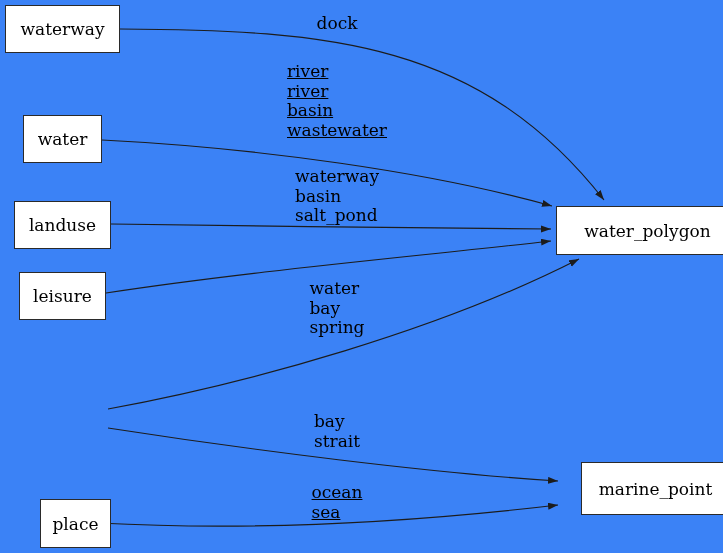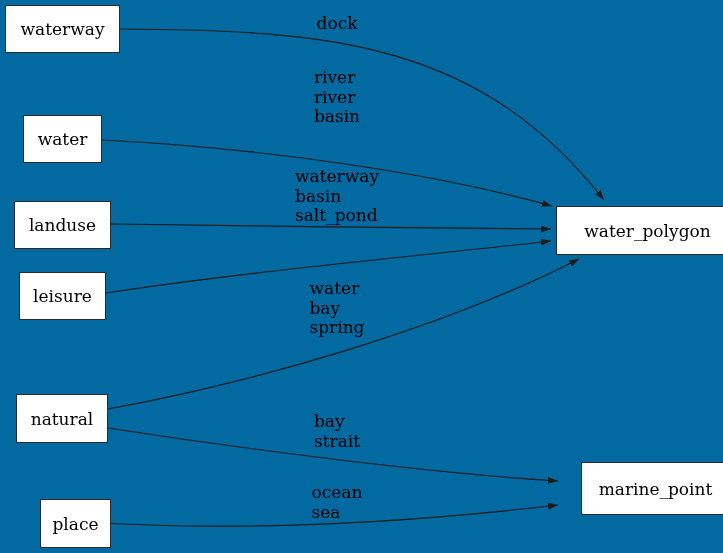--- a/index.html
+++ b/index.html
@@ -1,20 +1,20 @@
 <!DOCTYPE html>
 <html><head>
 <meta charset="utf-8">
 <style>
   html, body { margin: 0; padding: 0; background: #ffffff; }
   .canvas {
     position: relative;
     width: 723px;
     height: 553px;
-    background: #0369a1;
+    background: #3b82f6;
     font-family: "DejaVu Serif", "Liberation Serif", serif;
     color: #000000;
     overflow: hidden;
   }
   .edges-svg {
     position: absolute;
     left: 0; top: 0;
     width: 723px; height: 553px;
   }
   .edges-svg path.edge {
@@ -72,62 +72,60 @@
   </div>
 
   <div class="node" style="left:19px; top:272px; width:87px; height:48px;">
     <span>leisure</span>
   </div>
 
   <div class="node" style="left:14px; top:201px; width:97px; height:48px;">
     <span>landuse</span>
   </div>
 
-  <div class="node" style="left:16px; top:394px; width:92px; height:49px;">
-    <span>natural</span>
-  </div>
 
   <div class="node" style="left:40px; top:499px; width:71px; height:49px;">
     <span>place</span>
   </div>
 
   <div class="node" style="left:556px; top:206px; width:183px; height:49px;">
     <span>water_polygon</span>
   </div>
 
   <div class="node" style="left:581px; top:462px; width:149px; height:53px;">
     <span>marine_point</span>
   </div>
 
   <div class="edge-label" style="top:14px;">
     <div>dock</div>
   </div>
 
-  <div class="edge-label" style="top:68px;">
+  <div class="edge-label" style="top:62px;text-decoration:underline;">
     <div>river</div>
     <div>river</div>
     <div>basin</div>
+    <div>wastewater</div>
   </div>
 
   <div class="edge-label" style="top:167px;">
     <div>waterway</div>
     <div>basin</div>
     <div>salt_pond</div>
   </div>
 
 
   <div class="edge-label" style="top:279px;">
     <div>water</div>
     <div>bay</div>
     <div>spring</div>
   </div>
 
   <div class="edge-label" style="top:412px;">
     <div>bay</div>
     <div>strait</div>
   </div>
 
-  <div class="edge-label" style="top:483px;">
+  <div class="edge-label" style="top:483px;text-decoration:underline;">
     <div>ocean</div>
     <div>sea</div>
   </div>
 
 </div>
 
 </body></html>

